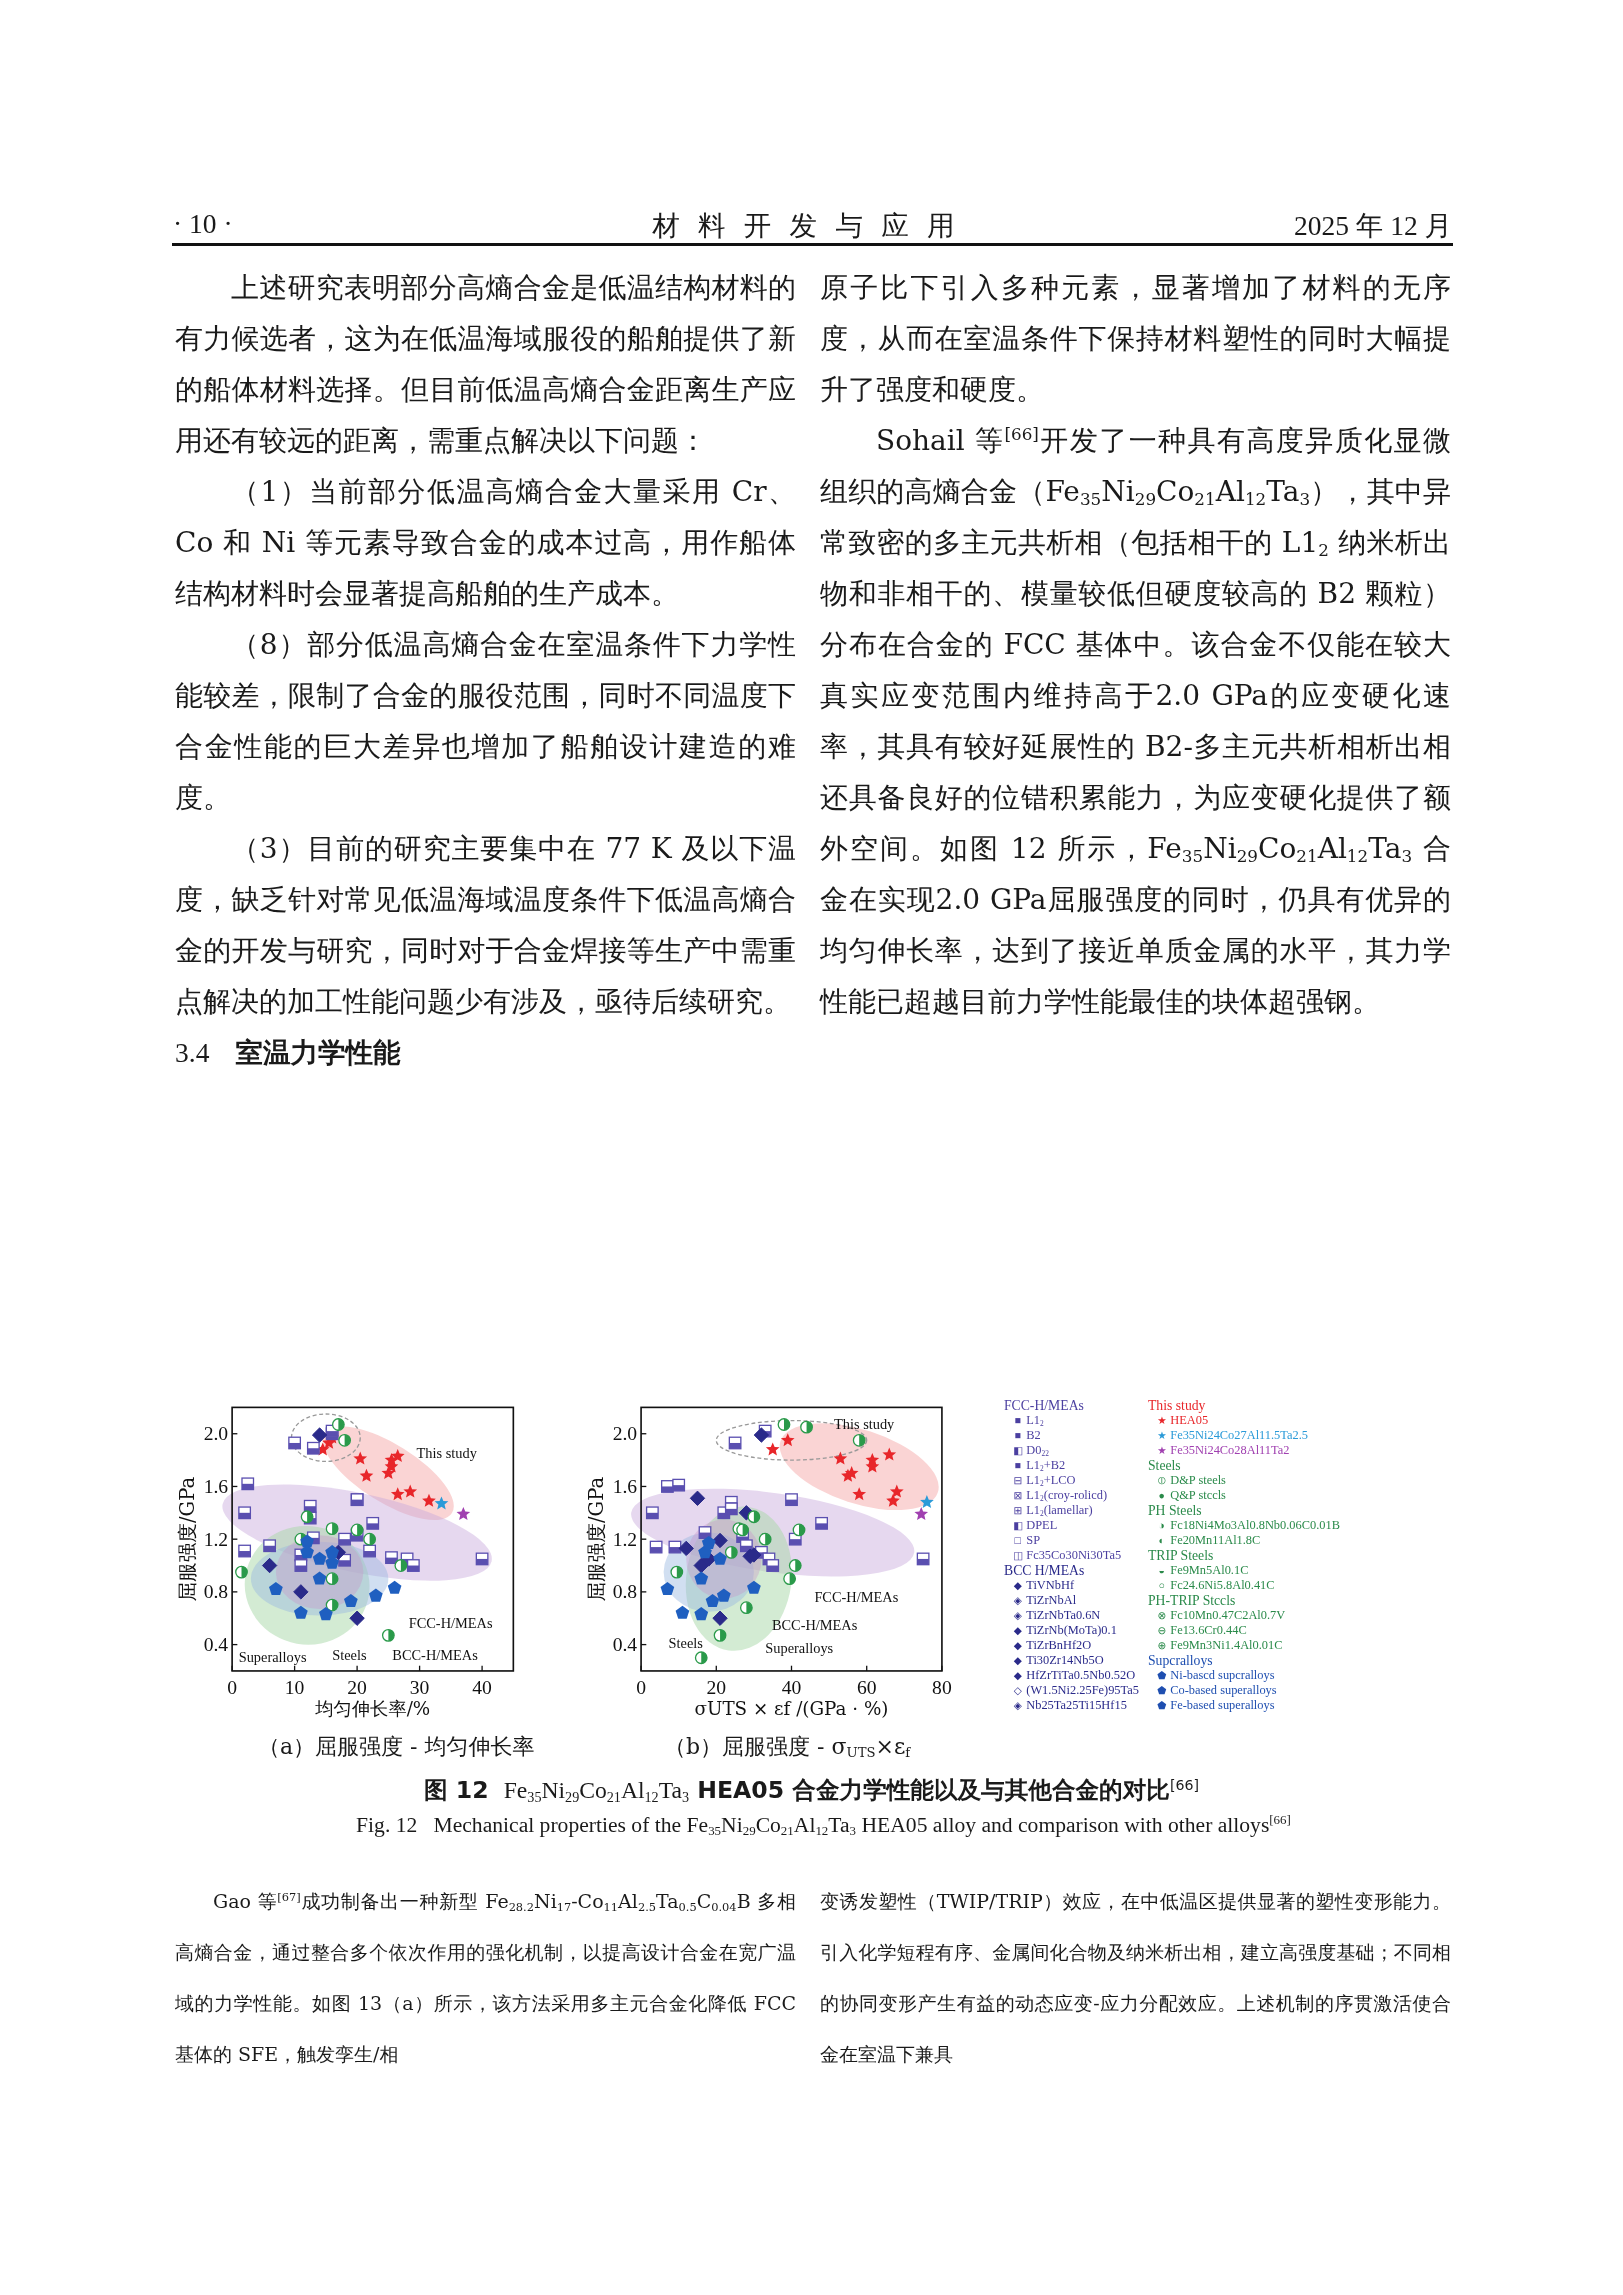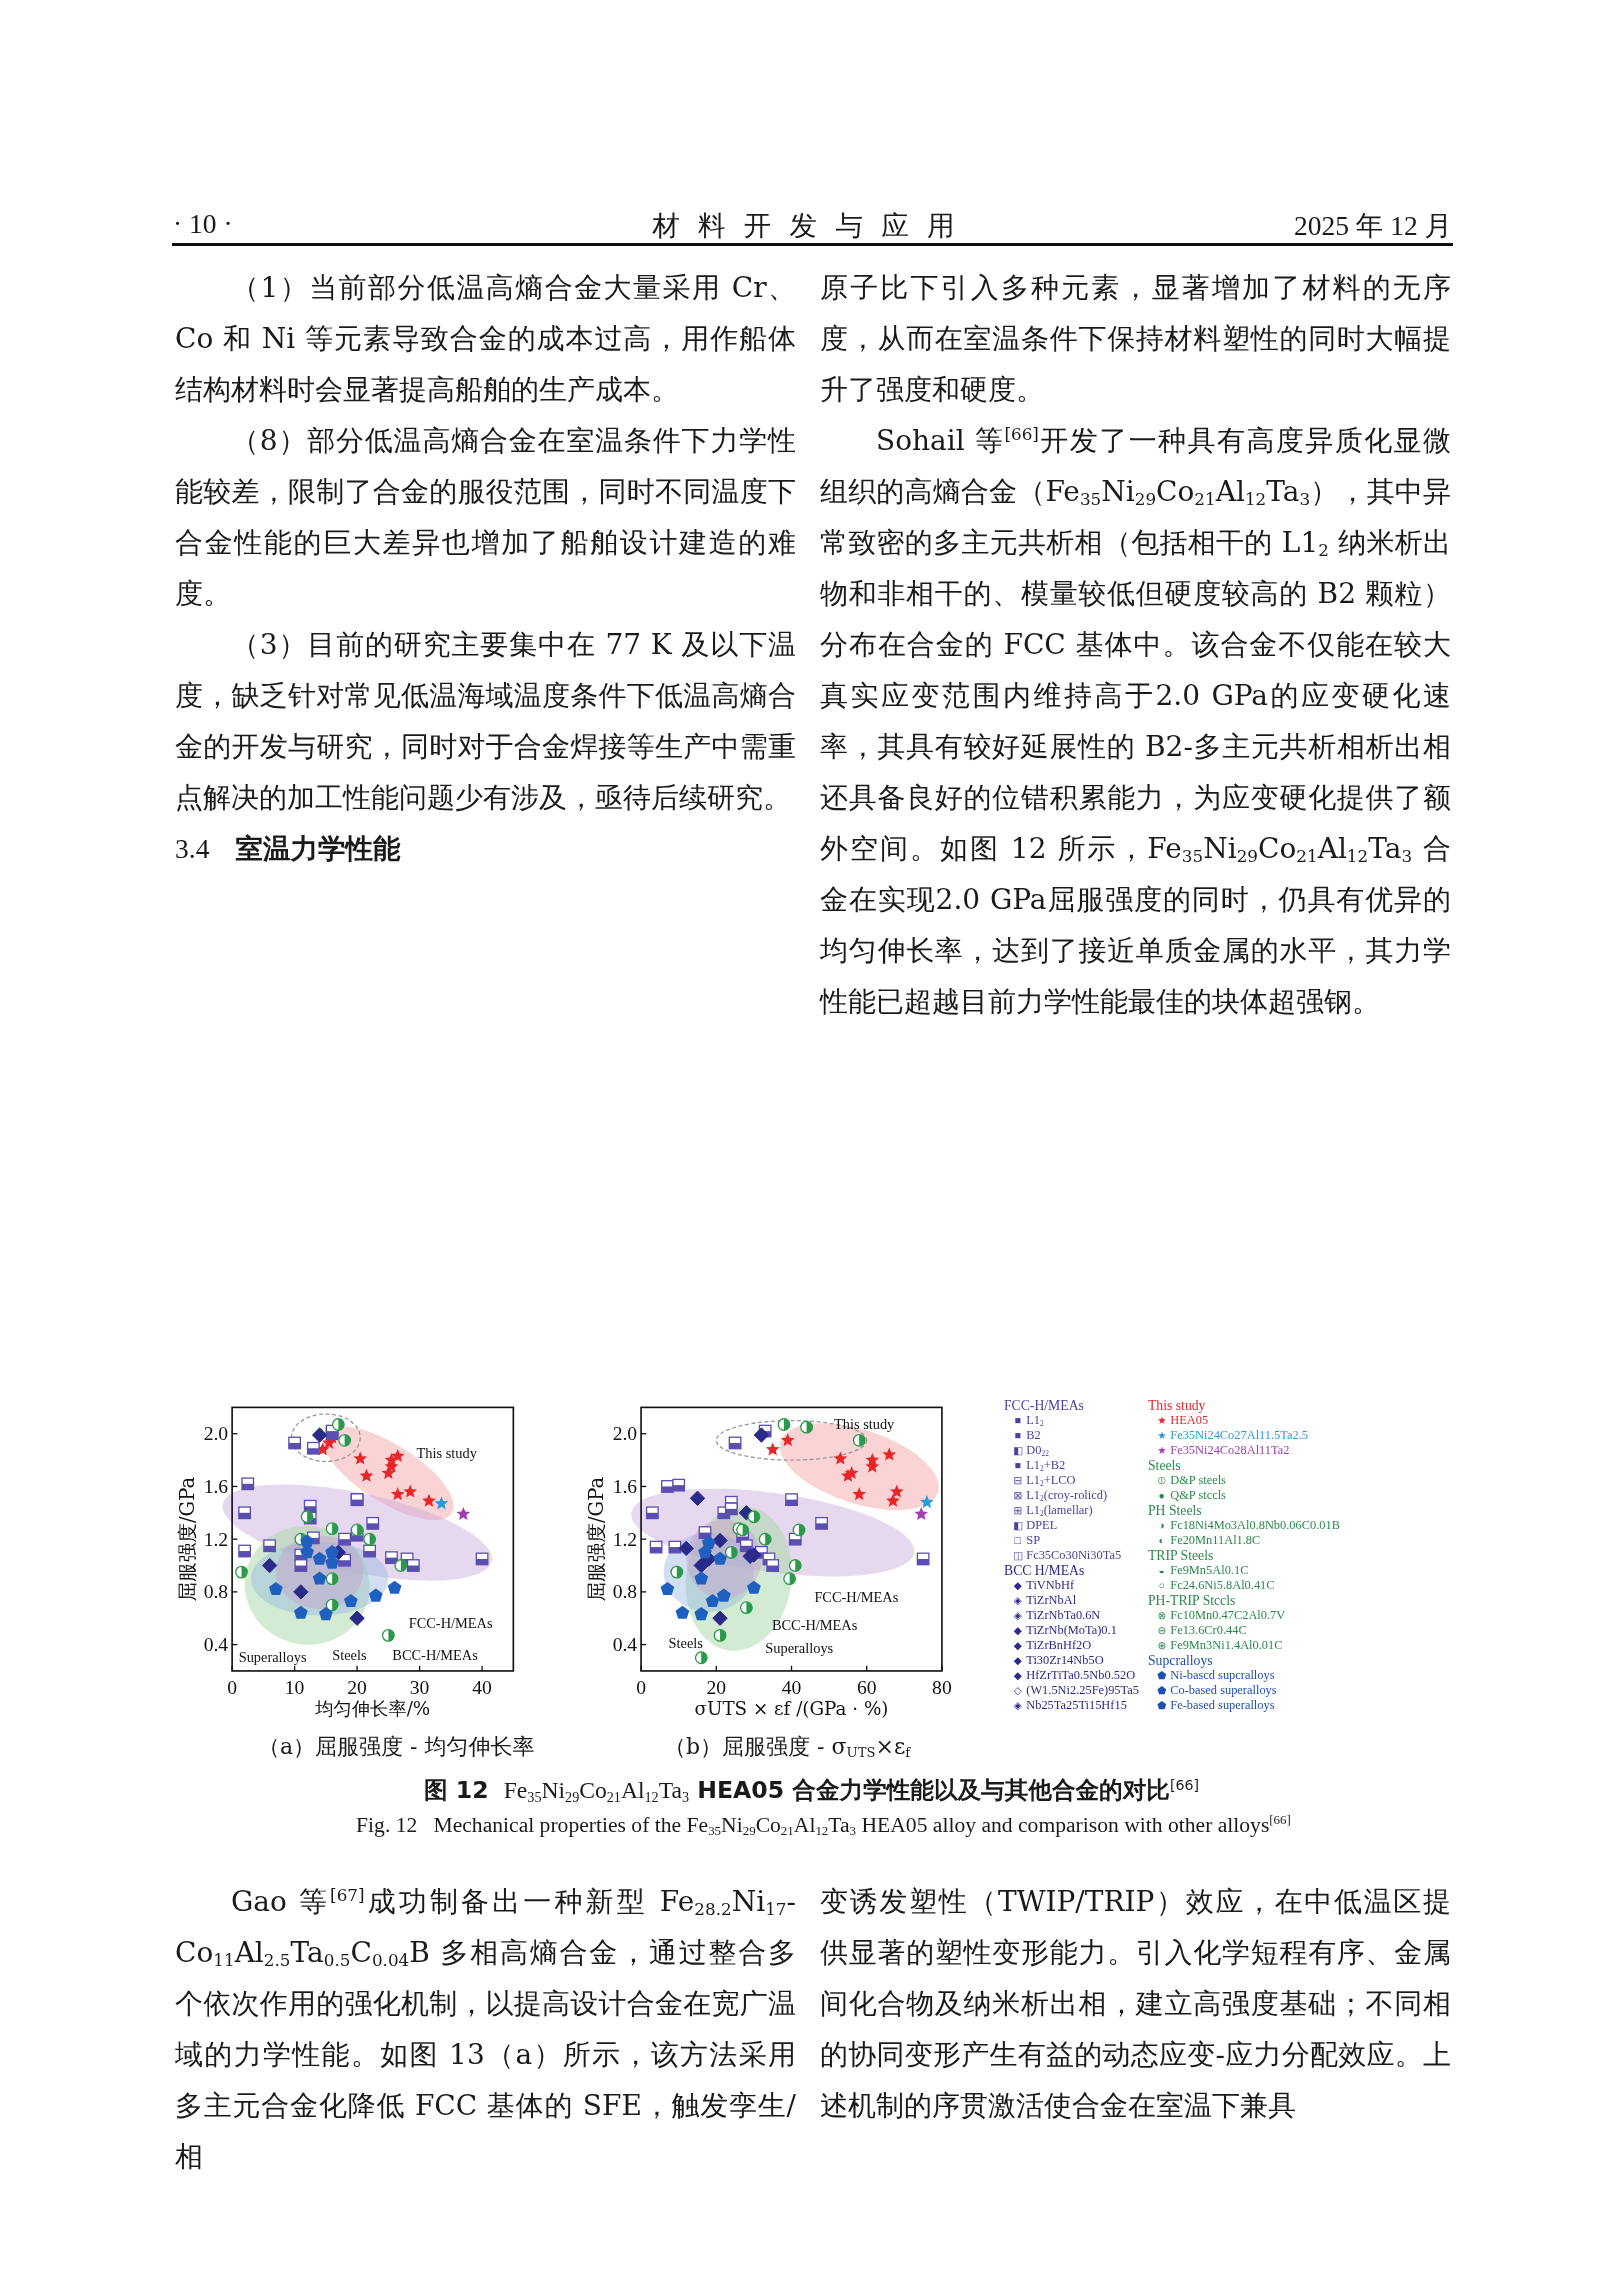--- a/index.html
+++ b/index.html
@@ -28,37 +28,38 @@
   .legend { position: absolute; font-family: "Liberation Serif", serif; font-size: 12.4px; line-height: 15px; }
   .legend .grp { font-size: 13.7px; }
   .legend .it { padding-left: 9.2px; white-space: nowrap; }
   .legend .sym { display: inline-block; width: 9.2px; text-align: center; margin-right: 3.9px; font-size: 10.5px; }
 
   .subcap { position: absolute; font-size: 22px; top: 1732px; font-family: "DejaVu Serif", serif; }
   .figcap-cn { position: absolute; top: 1774px; left: 0; width: 1623px; text-align: center; font-size: 23.6px; font-family: "DejaVu Sans", sans-serif; }
   .figcap-cn .lbl { font-weight: bold; }
   .figcap-en { position: absolute; top: 1813px; left: 12px; width: 1623px; text-align: center; font-size: 21.6px; font-family: "Liberation Serif", serif; }
 
-  .col2 { position: absolute; width: 621px; font-size: 28px; line-height: 51px; text-align: justify; top: 1876px; }
+  .col2 { position: absolute; width: 621px; font-size: 19px; line-height: 51px; text-align: justify; top: 1876px; }
   .col2.left { left: 175px; }
   .col2.right { left: 820px; width: 631px; }
   .col2 p { text-indent: 2em; }
   .col2 p.noindent { text-indent: 0; }
 </style>
 </head>
 <body>
 
 <div class="header">
   <span class="pg">· 10 ·</span>
   <span class="journal">材料开发与应用</span>
   <span class="date">2025 年 12 月</span>
 </div>
 <div class="rule"></div>
 
 <div class="col left">
+  <p>上述研究表明部分高熵合金是低温结构材料的有力候选者，这为在低温海域服役的船舶提供了新的船体材料选择。但目前低温高熵合金距离生产应用还有较远的距离，需重点解决以下问题：</p>
   <p>（1）当前部分低温高熵合金大量采用 Cr、Co 和 Ni 等元素导致合金的成本过高，用作船体结构材料时会显著提高船舶的生产成本。</p>
   <p>（8）部分低温高熵合金在室温条件下力学性能较差，限制了合金的服役范围，同时不同温度下合金性能的巨大差异也增加了船舶设计建造的难度。</p>
   <p>（3）目前的研究主要集中在 77 K 及以下温度，缺乏针对常见低温海域温度条件下低温高熵合金的开发与研究，同时对于合金焊接等生产中需重点解决的加工性能问题少有涉及，亟待后续研究。</p>
   <p class="sec"><span class="num">3.4</span><span>室温力学性能</span></p>
 </div>
 
 <div class="col right">
   <p class="noindent">原子比下引入多种元素，显著增加了材料的无序度，从而在室温条件下保持材料塑性的同时大幅提升了强度和硬度。</p>
   <p><span>Sohail 等</span><sup>[66]</sup><span>开发了一种具有高度异质化显微组织的高熵合金（</span><span>Fe<sub>35</sub>Ni<sub>29</sub>Co<sub>21</sub>Al<sub>12</sub>Ta<sub>3</sub></span><span>），其中异常致密的多主元共析相（包括相干的 L1</span><sub>2</sub><span> 纳米析出物和非相干的、模量较低但硬度较高的 B2 颗粒）分布在合金的 FCC 基体中。该合金不仅能在较大真实应变范围内维持高于2.0 GPa的应变硬化速率，其具有较好延展性的 B2-多主元共析相析出相还具备良好的位错积累能力，为应变硬化提供了额外空间。如图 12 所示，</span><span>Fe<sub>35</sub>Ni<sub>29</sub>Co<sub>21</sub>Al<sub>12</sub>Ta<sub>3</sub></span><span> 合金在实现2.0 GPa屈服强度的同时，仍具有优异的均匀伸长率，达到了接近单质金属的水平，其力学性能已超越目前力学性能最佳的块体超强钢。</span></p>
 </div>

